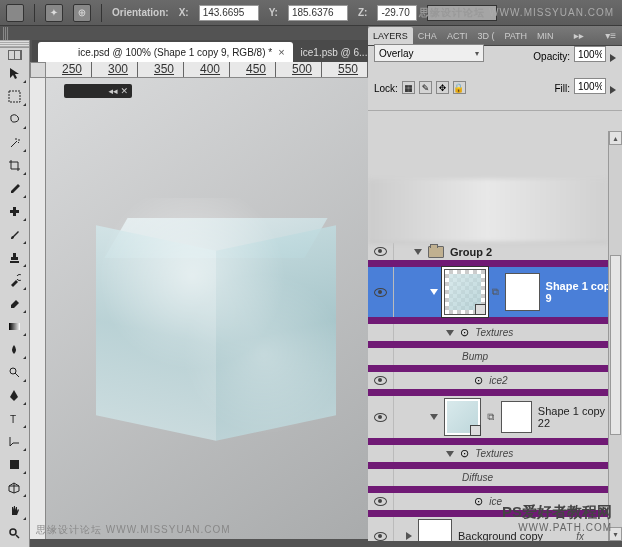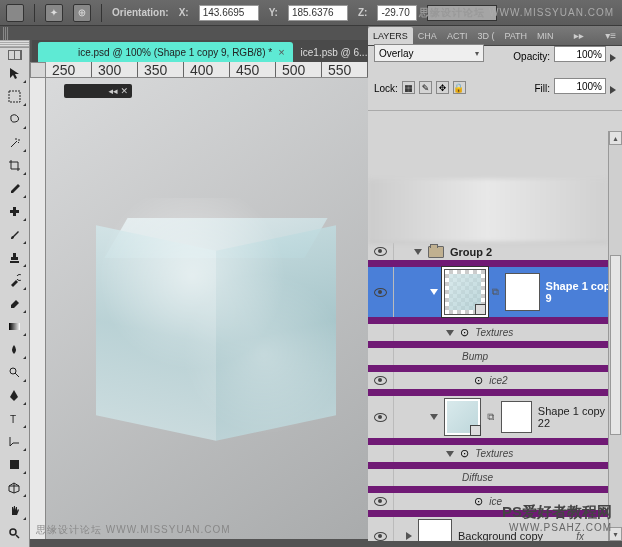--- a/index.html
+++ b/index.html
@@ -12,34 +12,34 @@
 .topbar .coord-field { width: 60px; height: 16px; background: #fff; border: 1px solid #999; color: #333; padding: 0 3px; font-size: 10px; }
 .topbar .grey-box { width: 70px; height: 16px; background: #a5a5a5; border: 1px solid #333; }
 .watermark-top { position: absolute; top: 6px; right: 8px; font-size: 11px; color: #aaa; letter-spacing: 1px; }
 .watermark-top .cn { font-weight: bold; color: #999; }
 
 .toolrow { position: absolute; top: 26px; left: 0; right: 0; height: 14px; background: #535353; }
 .tool-grip { position: absolute; top: 27px; left: 3px; width: 6px; height: 14px; background: repeating-linear-gradient(90deg,#888,#888 1px,#555 1px,#555 2px); }
 
 .tabs-bar { position: absolute; top: 40px; left: 32px; right: 0; height: 22px; background: #4a4a4a; display: flex; align-items: flex-end; padding-left: 6px; }
 .doc-tab { height: 20px; padding: 0 8px; display: flex; align-items: center; gap: 6px; border-radius: 3px 3px 0 0; color: #ddd; font-size: 11px; }
-.doc-tab.active { background: #5eead4; color: #222; padding-left: 40px; }
+.doc-tab.active { background: #ffffff; color: #222; padding-left: 40px; }
 .doc-tab .tab-x { color: #555; font-size: 11px; }
 
 .toolbox { position: absolute; top: 40px; left: 0; width: 30px; bottom: 0; background: #d4d4d4; border-right: 1px solid #888; }
 .toolbox .grip { height: 8px; background: repeating-linear-gradient(0deg,#aaa,#aaa 1px,#ddd 1px,#ddd 2px); border-bottom: 1px solid #999; }
 .toolbox .dbl { width: 14px; height: 10px; margin: 2px auto; border: 1px solid #666; display: flex; }
 .toolbox .dbl div { flex: 1; border-right: 1px solid #666; }
 .tool-cell { width: 24px; height: 22px; margin: 1px auto; display: flex; align-items: center; justify-content: center; position: relative; }
 .tool-cell .tri { position: absolute; right: 1px; bottom: 1px; width: 0; height: 0; border-left: 3px solid transparent; border-bottom: 3px solid #333; }
 
 .canvas-area { position: absolute; top: 62px; left: 30px; width: 338px; bottom: 8px; background: #9a9a9a; }
 .ruler-corner { position: absolute; top: 0; left: 0; width: 16px; height: 16px; background: #d8d8d8; border: 1px solid #888; }
 .ruler-h { position: absolute; top: 0; left: 16px; right: 0; height: 16px; background: #e8e8e8; border-bottom: 1px solid #888; display: flex; overflow: hidden; }
-.ruler-h .tick { width: 50px; border-right: 1px solid #666; font-size: 14px; color: #333; padding-left: 6px; position: relative; }
+.ruler-h .tick { width: 50px; border-right: 1px solid #666; font-size: 12px; color: #333; padding-left: 16px; position: relative; text-decoration: underline; }
 .ruler-v { position: absolute; top: 16px; left: 0; width: 16px; bottom: 0; background: #e8e8e8; border-right: 1px solid #888; }
 .ruler-v .tick { height: 50px; border-bottom: 1px solid #666; font-size: 8px; color: #333; writing-mode: vertical-rl; padding-top: 2px; }
 .canvas-inner { position: absolute; top: 16px; left: 16px; right: 0; bottom: 0; background: linear-gradient(145deg,#d9dadb,#a9abac); overflow: hidden; }
 .mini-toolbar { position: absolute; top: 6px; left: 18px; width: 68px; height: 14px; background: #2a2a2a; border-radius: 2px; display: flex; align-items: center; justify-content: flex-end; padding: 0 4px; gap: 3px; }
 .mini-toolbar .arr { color: #ccc; font-size: 9px; }
 
 .ice-cube { position: absolute; top: 120px; left: 50px; width: 240px; height: 260px; }
 .cube-top { position: absolute; top: 0; left: 20px; width: 200px; height: 80px; background: linear-gradient(135deg,#e8f2f4,#c5dce0); transform: skewX(-30deg) scaleY(0.5); opacity: 0.85; }
 .cube-left { position: absolute; top: 40px; left: 0; width: 120px; height: 190px; background: linear-gradient(180deg,#d2e6e9,#b8d4d8,#cce0e3); transform: skewY(12deg); opacity: 0.85; }
 .cube-right { position: absolute; top: 40px; left: 120px; width: 120px; height: 190px; background: linear-gradient(180deg,#c0dbdf,#a5c8cd,#bdd7db); transform: skewY(-12deg); opacity: 0.85; }
@@ -53,21 +53,21 @@
 .panel-zone { position: absolute; top: 26px; right: 0; width: 254px; bottom: 8px; background: #6b6b6b; }
 .panel-tabs { height: 20px; background: linear-gradient(#7a7a7a,#646464); display: flex; align-items: center; border-bottom: 1px solid #444; }
 .panel-tab { padding: 0 5px; height: 18px; line-height: 18px; color: #ccc; font-size: 9px; }
 .panel-tab.active { background: #d4d4d4; color: #222; border-radius: 2px 2px 0 0; text-align: center; }
 .panel-menu { margin-left: auto; padding: 0 6px; color: #ccc; }
 
 .panel-body { background: #d4d4d4; }
 .panel-row { height: 24px; display: flex; align-items: flex-end; padding: 16px 6px; gap: 4px; }
 .dd { height: 18px; background: #efefef; border: 1px solid #888; display: flex; align-items: center; padding: 0 4px; font-size: 10px; justify-content: space-between; }
 .dd .caret { font-size: 8px; color: #555; }
-.num-field { width: 52px; height: 16px; background: #fff; border: 1px solid #888; padding: 0 3px; font-size: 10px; text-align: right; }
+.num-field { width: 32px; height: 16px; background: #fff; border: 1px solid #888; padding: 0 3px; font-size: 10px; text-align: right; }
 .play { width: 0; height: 0; border-top: 4px solid transparent; border-bottom: 4px solid transparent; border-left: 6px solid #444; }
 .lock-icons { display: flex; gap: 4px; }
 .lock-icons span { width: 13px; height: 13px; border: 1px solid #888; display: flex; align-items: center; justify-content: center; font-size: 9px; }
 
 .layers-scroll { background: #d4d4d4; height: 430px; overflow: hidden; position: relative; }
 .layer-row { display: flex; align-items: center; min-height: 24px; border-bottom: 7px solid #701a75; }
 .eye-col { width: 26px; display: flex; align-items: center; justify-content: center; border-right: 1px solid #bbb; align-self: stretch; }
 .eye { width: 13px; height: 9px; border: 1px solid #444; border-radius: 50%; position: relative; }
 .eye::after { content: ''; position: absolute; top: 1px; left: 3px; width: 4px; height: 4px; background: #444; border-radius: 50%; }
 .layer-content { flex: 1; display: flex; align-items: center; padding: 2px 4px; gap: 6px; }
@@ -470,14 +470,14 @@
       <div class="btn bot">▾</div>
     </div>
   </div>
 </div>
 
 <div class="wm-bl">
   <span>思缘设计论坛</span>&nbsp;<span>WWW.MISSYUAN.COM</span>
 </div>
 <div class="wm-br">
   <div class="big">PS爱好者教程网</div>
-  <div class="sm">WWW.PSAHZ.COM</div>
+  <div class="sm">WWW.PATH.COM</div>
 </div>
 
 </body></html>

